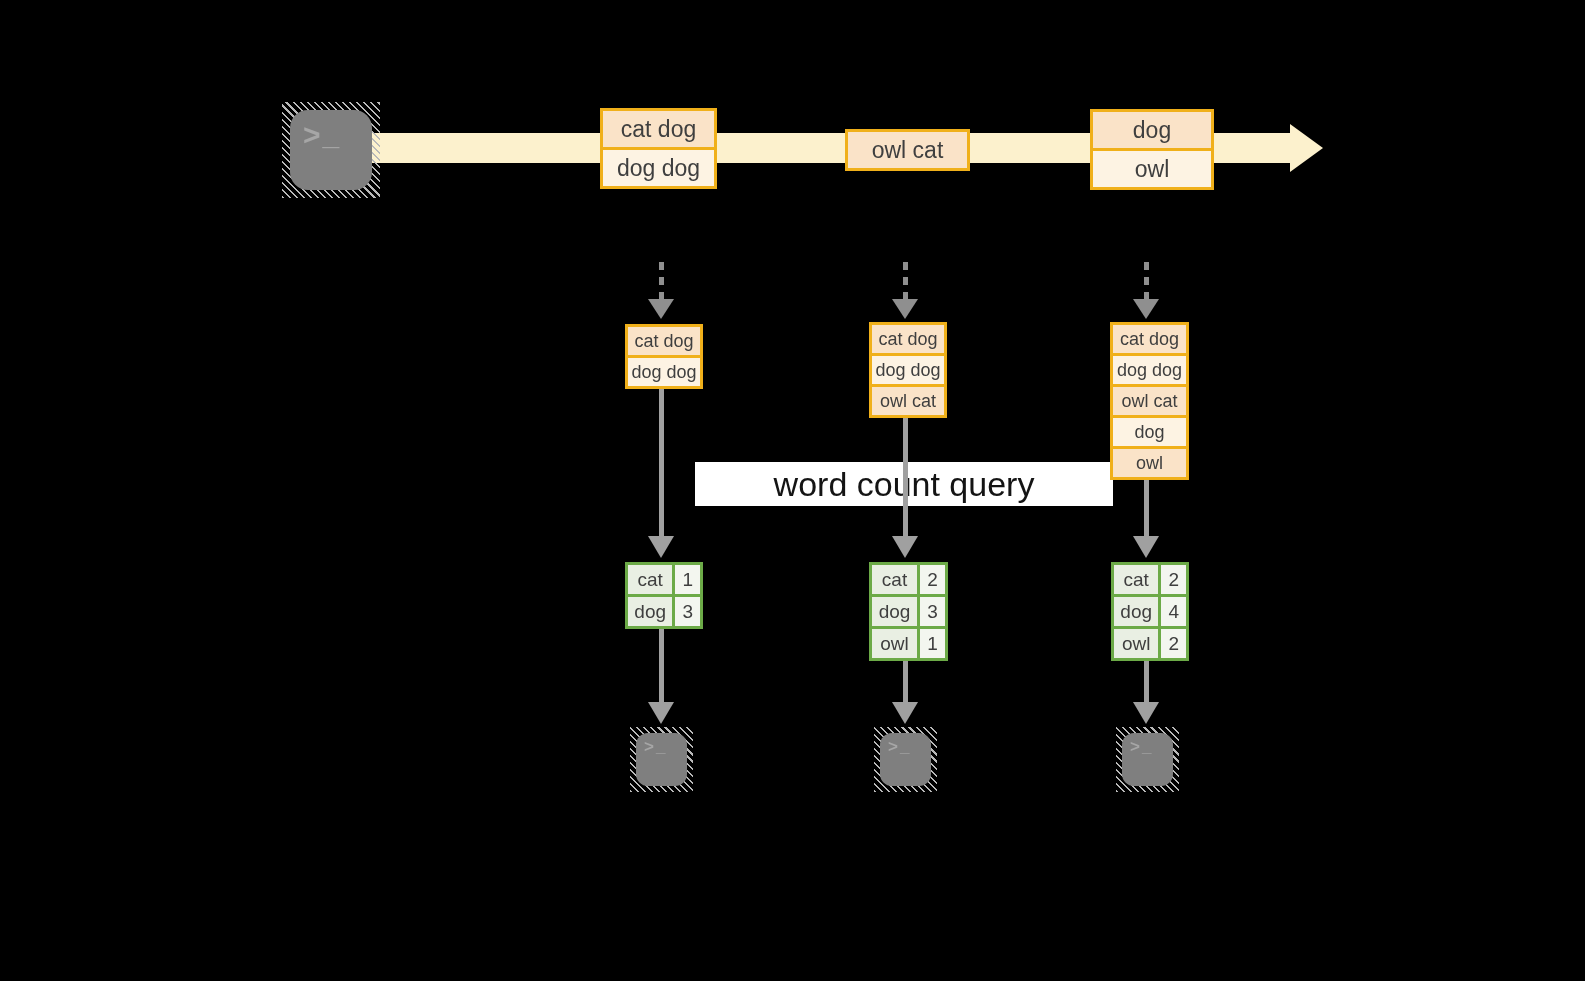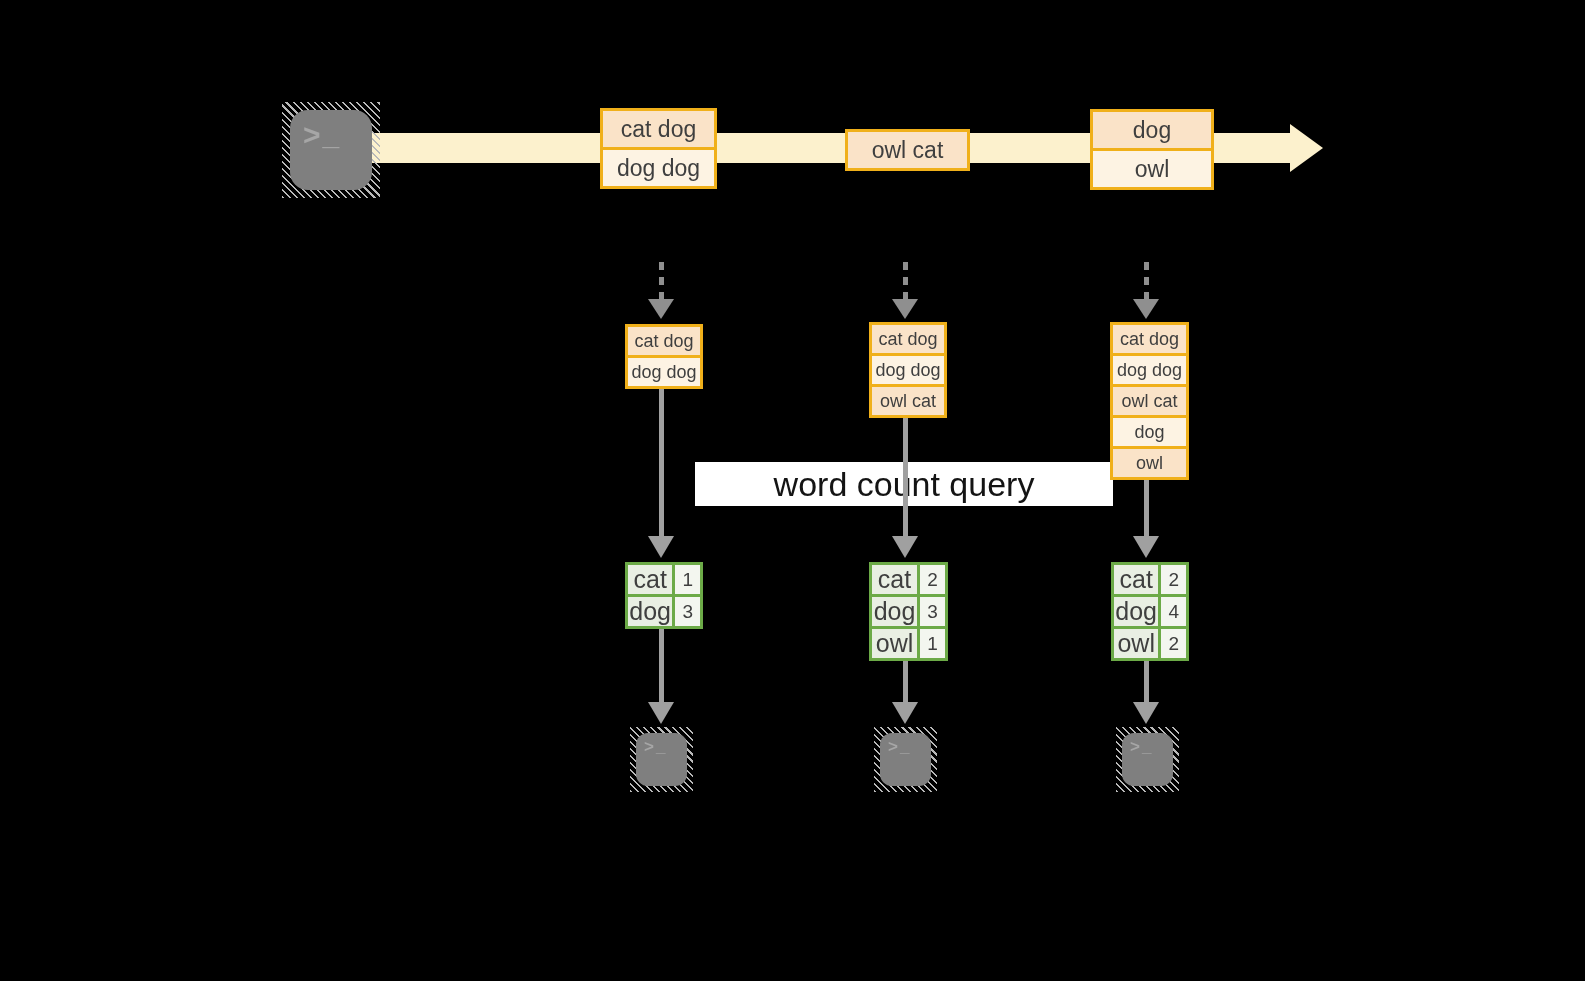--- a/index.html
+++ b/index.html
@@ -30,21 +30,21 @@
   .ah-dash{border-top-color:#8f8f8f;border-top-width:20px;}
   
   .banner{position:absolute;left:695px;top:462px;width:418px;height:44px;background:#fff;
           z-index:2;display:flex;align-items:center;justify-content:center;}
   .banner span{font-size:34px;font-weight:300;color:#141414;}
   
   .gtable{position:absolute;border:3px solid #6caa47;background:#6caa47;display:flex;
           flex-direction:column;gap:3px;z-index:4;}
   .grow{display:flex;gap:3px;height:29px;}
   .gword{flex:1.8;background:#e9efe3;display:flex;align-items:center;justify-content:center;
-         font-size:25px;}
+         font-size:19px;}
   .gval{flex:1;background:#f3f6ef;display:flex;align-items:center;justify-content:center;
         font-size:19px;}
   
   .term{position:absolute;z-index:4;
         background:repeating-linear-gradient(45deg,#b9b9b9 0 1.5px,transparent 1.5px 5px);}
   .term-inner{position:absolute;background:#7f7f7f;}
   .term-lg .term-inner{inset:8px;border-radius:18px;}
   .term-sm .term-inner{inset:6px;border-radius:12px;}
   .glyph{position:absolute;color:#a6a6a6;font-weight:700;letter-spacing:2px;}
   .term-lg .glyph{left:13px;top:8px;font-size:30px;}

